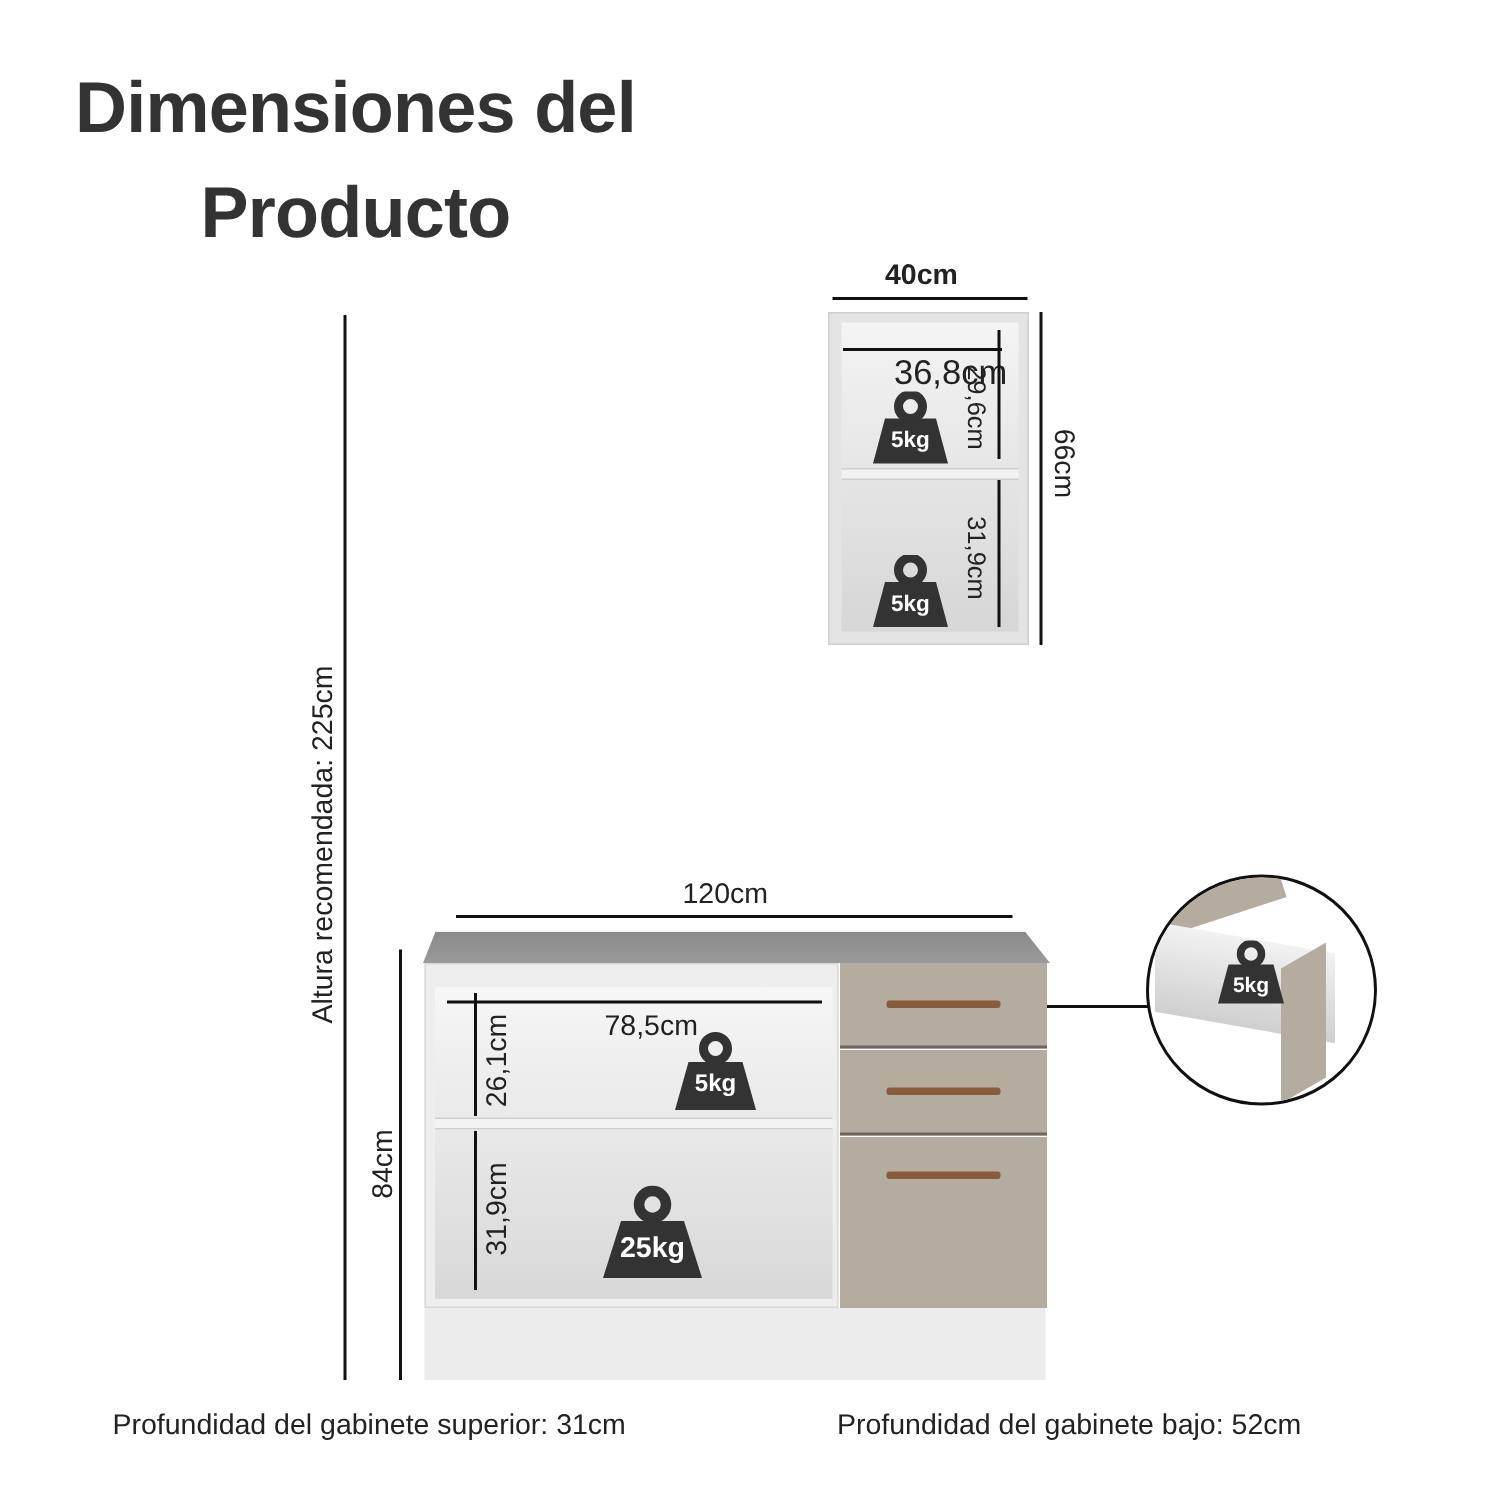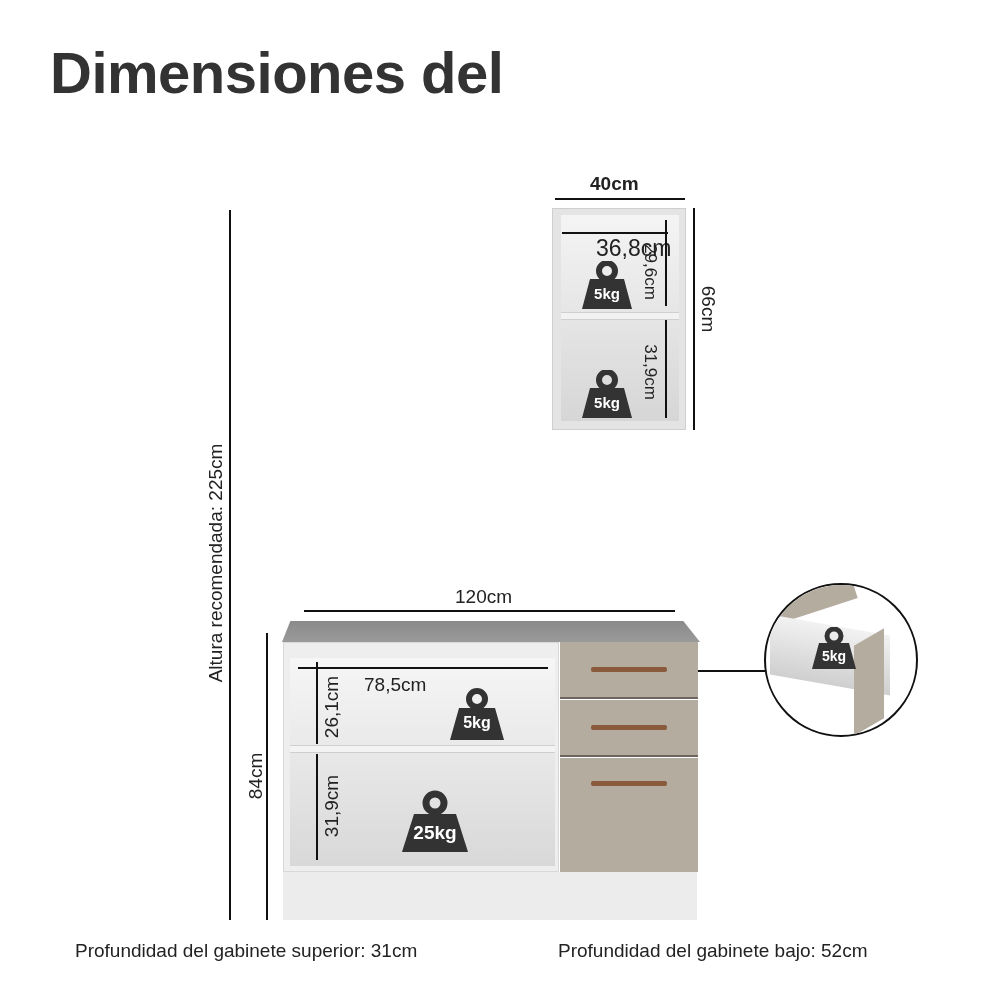--- a/index.html
+++ b/index.html
@@ -1,18 +1,18 @@
 <!DOCTYPE html>
 <html><head>
 <meta charset="utf-8">
 <style>
   html,body{margin:0;padding:0;background:#ffffff;}
   body{width:1000px;height:1000px;position:relative;overflow:hidden;font-family:"Liberation Sans",sans-serif;color:#2b2b2b;}
   .abs{position:absolute;}
-  .title{left:50px;top:38px;font-size:58px;font-weight:bold;line-height:70px;color:#333333;letter-spacing:-0.5px;text-align:center;}
+  .title{left:50px;top:38px;font-size:48px;font-weight:bold;line-height:70px;color:#333333;letter-spacing:-0.5px;text-align:center;}
   .lbl{font-size:19px;color:#222;white-space:nowrap;}
   .vline{background:#111;width:2px;}
   .hline{background:#111;height:2px;}
   .rot-ccw{transform:rotate(-90deg);transform-origin:center center;}
   .rot-cw{transform:rotate(90deg);transform-origin:center center;}
 
   
   .upper{left:552px;top:208px;width:134px;height:222px;background:#e4e4e4;border:1px solid #cfcfcf;box-sizing:border-box;}
   .upper .inner{position:absolute;left:8px;top:6px;right:6px;bottom:8px;background:linear-gradient(#f4f4f4,#d6d6d6);}
   .upper .shelf{position:absolute;left:8px;right:6px;top:103px;height:6px;background:#f2f2f2;border-top:1px solid #cfcfcf;border-bottom:1px solid #cfcfcf;}
@@ -32,20 +32,21 @@
   .weight span{position:absolute;left:0;right:0;color:#fff;font-weight:bold;text-align:center;}
 
   
   .zoom-circle{left:764px;top:583px;width:150px;height:150px;border-radius:50%;border:2px solid #111;overflow:hidden;background:#fff;}
 </style>
 </head>
 <body>
 
 <div class="abs title">
   <div>Dimensiones del</div>
+  <div>Producto</div>
 </div>
 
 <div class="abs vline" style="left:229px;top:210px;height:710px;"></div>
 <div class="abs lbl rot-ccw" style="left:66px;top:552px;width:300px;text-align:center;">Altura recomendada: 225cm</div>
 
 <div class="abs lbl" style="left:590px;top:173px;font-weight:bold;">40cm</div>
 <div class="abs hline" style="left:555px;top:198px;width:130px;"></div>
 <div class="abs vline" style="left:693px;top:208px;height:222px;"></div>
 <div class="abs lbl rot-cw" style="left:678px;top:298px;width:60px;text-align:center;">66cm</div>
 
@@ -90,21 +91,21 @@
     <div class="handle" style="top:25px;"></div>
   </div>
 <div class="abs drawer" style="top:700px;height:57px;">
     <div class="handle" style="top:25px;"></div>
   </div>
 <div class="abs drawer" style="top:758px;height:114px;border-bottom:none;">
     <div class="handle" style="top:23px;"></div>
   </div>
 
 <div class="abs hline" style="left:298px;top:667px;width:250px;"></div>
-<div class="abs lbl" style="left:364px;top:674px;">78,5cm</div>
+<div class="abs lbl" style="left:403px;top:674px;">78,5cm</div>
 <div class="abs vline" style="left:316px;top:662px;height:82px;"></div>
 <div class="abs lbl rot-ccw" style="left:292px;top:696px;width:80px;text-align:center;">26,1cm</div>
 <div class="abs vline" style="left:316px;top:754px;height:106px;"></div>
 <div class="abs lbl rot-ccw" style="left:292px;top:795px;width:80px;text-align:center;">31,9cm</div>
 
 <div class="weight" style="left:448px;top:688px;width:58px;height:54px;">
   <svg width="58" height="54" viewBox="0 0 58 54">
       <circle cx="29" cy="11" r="8" fill="none" stroke="#333" stroke-width="6"></circle>
       <path d="M11 20 H47 L56 52 H2 Z" fill="#333"></path>
     </svg>

